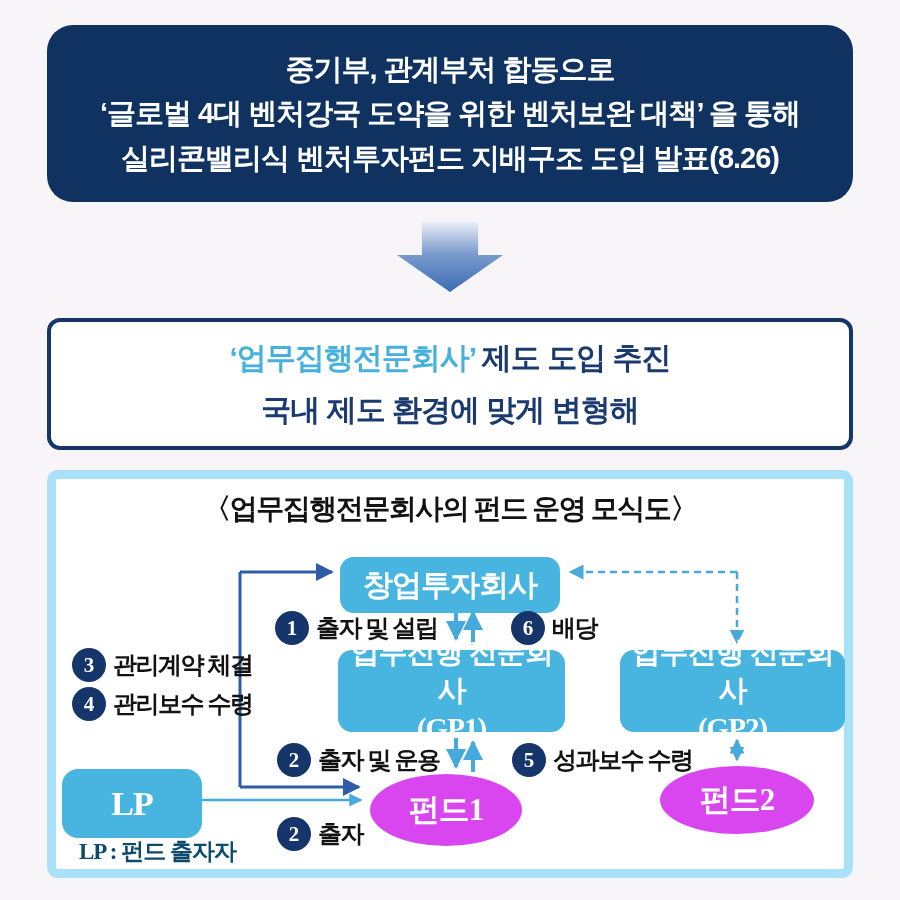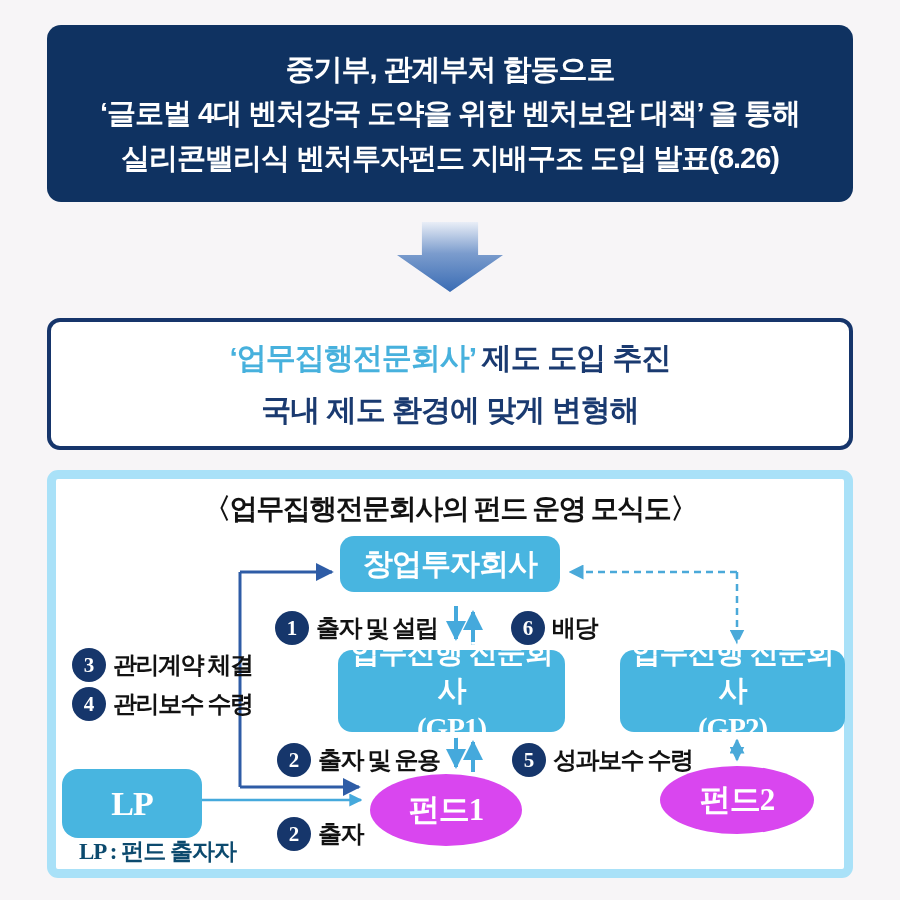--- a/index.html
+++ b/index.html
@@ -5,21 +5,21 @@
   html,body{margin:0;padding:0;}
   body{
     width:900px;height:900px;position:relative;
     background:#f7f5f7;
     font-family:"Liberation Sans","DejaVu Sans",sans-serif;
     overflow:hidden;
   }
   
   .hdr{
     position:absolute;left:47px;top:25px;width:806px;height:177px;
-    background:#0f3261;border-radius:14px;
+    background:#0f3261;border-radius:26px;
     display:flex;flex-direction:column;justify-content:center;align-items:center;
     color:#ffffff;font-weight:800;font-size:29px;letter-spacing:-1px;
     line-height:1.52;text-align:center;box-sizing:border-box;
   }
   
   .big-arrow{
     position:absolute;left:397px;top:222px;width:106px;height:70px;
     background:linear-gradient(to bottom,#e9eef7 0%,#7b9ccd 45%,#3a6cb4 100%);
     clip-path:polygon(23.5% 0,76.5% 0,76.5% 47%,100% 47%,50% 100%,0 47%,23.5% 47%);
   }
@@ -43,21 +43,21 @@
   .diagram .layer{position:absolute;left:0;top:0;width:788px;height:390px;}
   .dg-title{
     position:absolute;left:0;top:11px;width:788px;text-align:center;
     font-weight:800;font-size:28px;letter-spacing:-1.5px;color:#121212;
   }
   .node{
     position:absolute;background:#48b5e0;color:#ffffff;font-weight:800;
     display:flex;flex-direction:column;justify-content:center;align-items:center;
     text-align:center;letter-spacing:-1px;border-radius:14px;box-sizing:border-box;
   }
-  .node-vc{left:284px;top:57px;width:220px;height:56px;font-size:30px;}
+  .node-vc{left:284px;top:78px;width:220px;height:56px;font-size:30px;}
   .node-gp1{left:282px;top:171px;width:227px;height:82px;font-size:29px;line-height:1.3;}
   .node-gp2{left:564px;top:171px;width:225px;height:82px;font-size:29px;line-height:1.3;}
   .node-lp{left:6px;top:290px;width:140px;height:69px;font-size:34px;border-radius:16px;}
   .ellipse{
     position:absolute;background:#d946ef;color:#ffffff;font-weight:800;
     display:flex;justify-content:center;align-items:center;border-radius:50%;
     font-size:31px;letter-spacing:-1px;
   }
   .node-fund1{left:314px;top:295px;width:152px;height:72px;}
   .node-fund2{left:604px;top:287px;width:154px;height:68px;}

